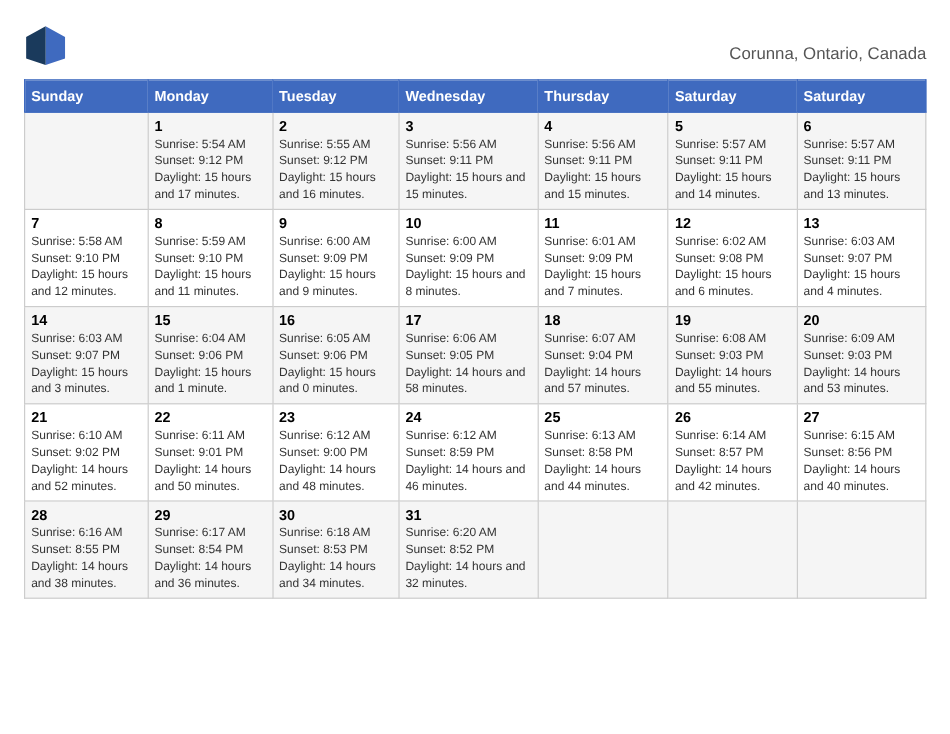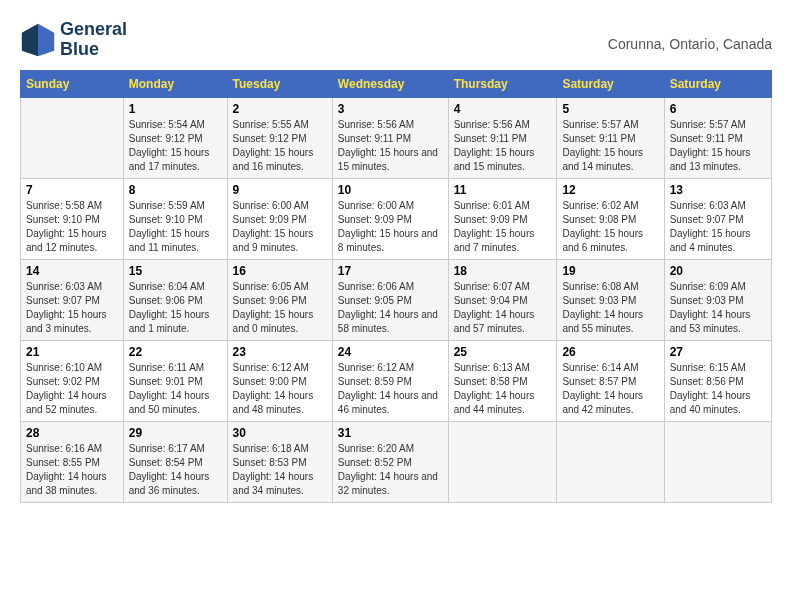--- a/index.html
+++ b/index.html
@@ -45,21 +45,21 @@
       color: #555;
       margin-top: 16px;
     }
     table {
       width: 100%;
       border-collapse: collapse;
       font-size: 11px;
     }
     thead tr th {
       background-color: #3f6abf;
-      color: #fde047;
+      color: #ffffff;
       text-align: left;
       padding: 6px 5px;
       font-size: 12px;
       font-weight: bold;
       border: 1px solid #3f6abf;
     }
     tbody tr td {
       border: 1px solid #ccc;
       vertical-align: top;
       padding: 4px 5px;
@@ -87,24 +87,20 @@
 </head>
 <body>
 
 <div class="header">
   <div class="logo">
     <svg class="logo-icon" viewBox="0 0 40 40">
       <polygon points="20,4 36,14 36,30 20,36 4,30 4,14" fill="#1a3a5c" opacity="0.15"></polygon>
       <polygon points="20,2 38,12 38,32 20,38" fill="#3f6abf"></polygon>
       <polygon points="20,2 2,12 2,32 20,38" fill="#1a3a5c"></polygon>
     </svg>
-    <div class="logo-text">
-      <div>General</div>
-      <div>Blue</div>
-    </div>
   </div>
   <div class="title-block">
     <div class="subtitle">Corunna, Ontario, Canada</div>
   </div>
 </div>
 
 <table>
   <thead>
     <tr>
     <th>Sunday</th>

